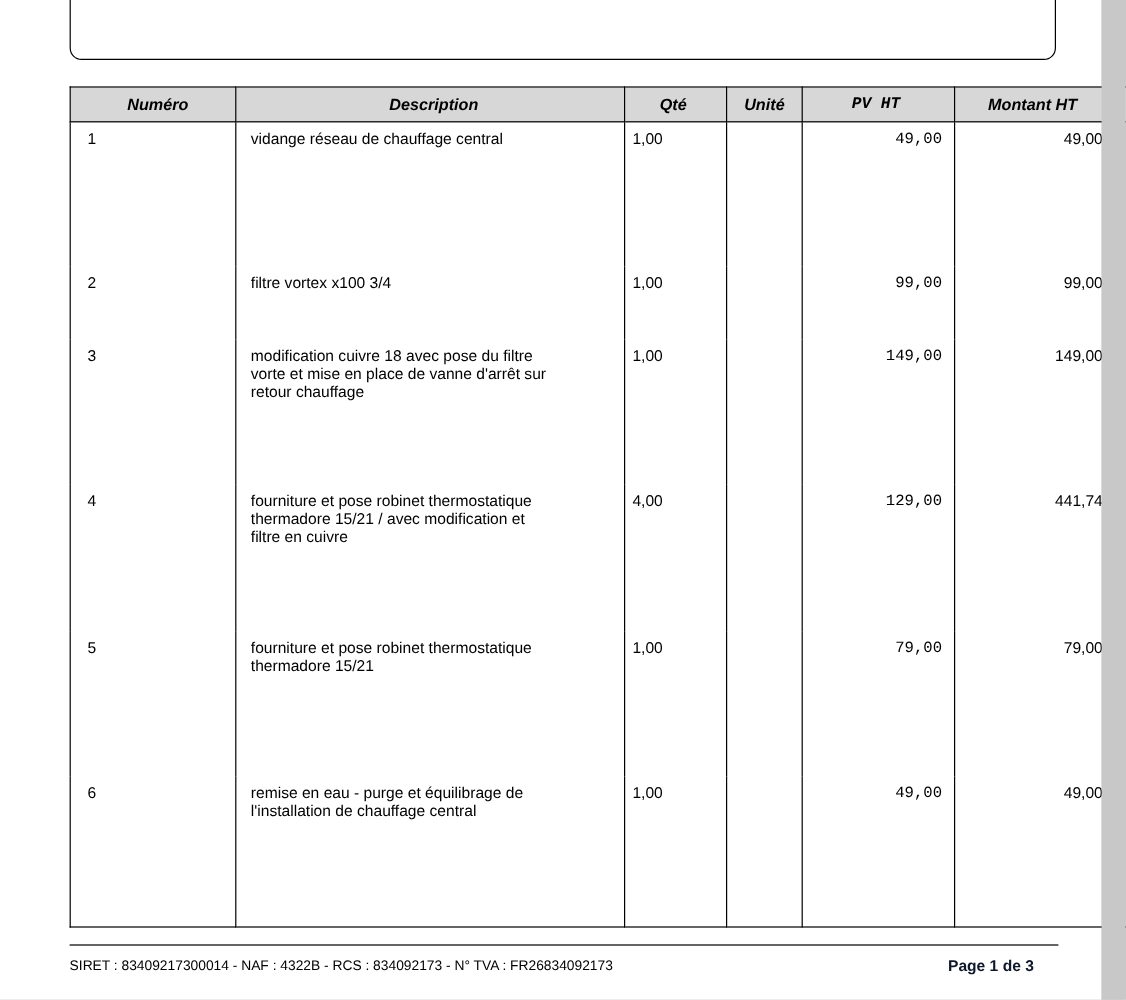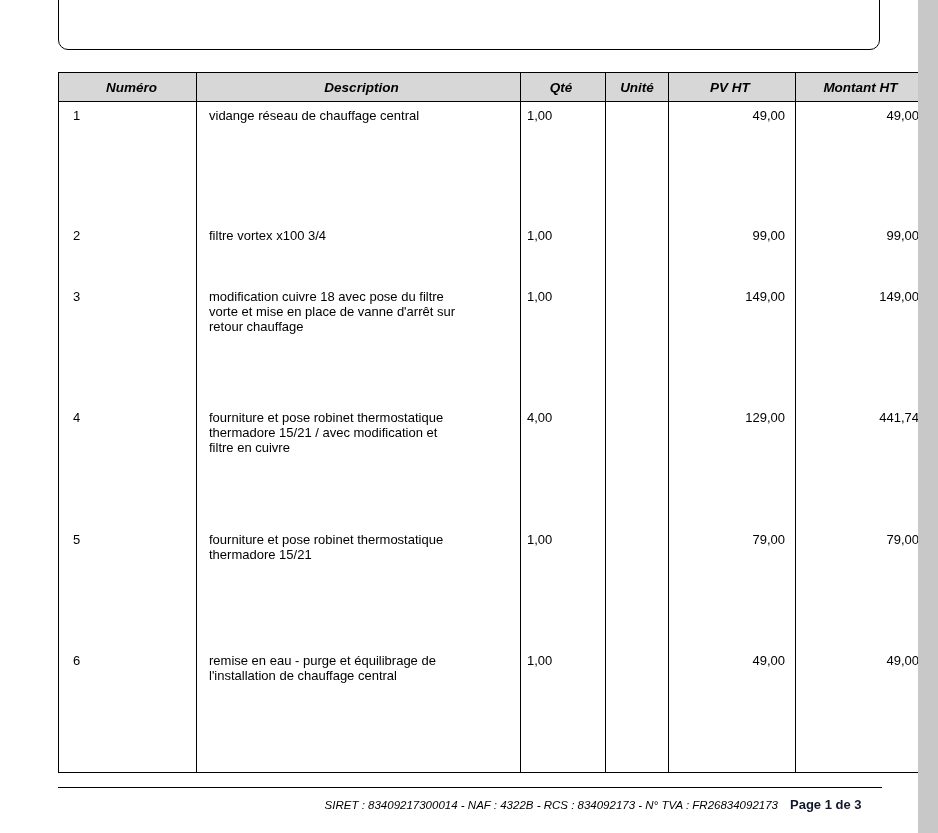--- a/index.html
+++ b/index.html
@@ -72,45 +72,44 @@
     font-size: 13px;
     line-height: 1.18;
   }
   .items-table tr.row-last td {
     border-bottom: 1px solid #000;
   }
   .col-num { width: 117px; text-align: left; padding-left: 14px !important; }
   .col-desc { width: 305px; text-align: left; padding-left: 12px !important; }
   .col-qte { width: 68px; text-align: left; padding-right: 10px !important; }
   .col-unite { width: 50px; text-align: center; margin-top: 36px; }
-  .col-pvht { width: 110px; text-align: right; padding-right: 10px !important; }
+  .col-pvht { width: 110px; text-align: right; padding-right: 10px !important; font-family: Liberation Mono, monospace; }
   .col-montant { width: 117px; text-align: right; padding-right: 10px !important; margin-top: 28px; }
   .col-tva { width: 56px; text-align: right; padding-right: 10px !important; }
 
   .desc-line { display: block; }
 
   
   .footer-rule {
     position: absolute;
     left: 58px;
     top: 787px;
     width: 824px;
     height: 0;
     border-top: 1.5px solid #000;
   }
   .footer-text {
     position: absolute;
     left: 58px;
     top: 799px;
     width: 720px;
-    text-align: right;
+    text-align: left;
     font-size: 11.5px;
     color: #000;
     white-space: nowrap;
-    font-style: italic;
   }
   .footer-page {
     position: absolute;
     left: 790px;
     top: 797px;
     font-size: 13px;
     font-weight: bold;
     color: #0f172a;
   }
 </style>

